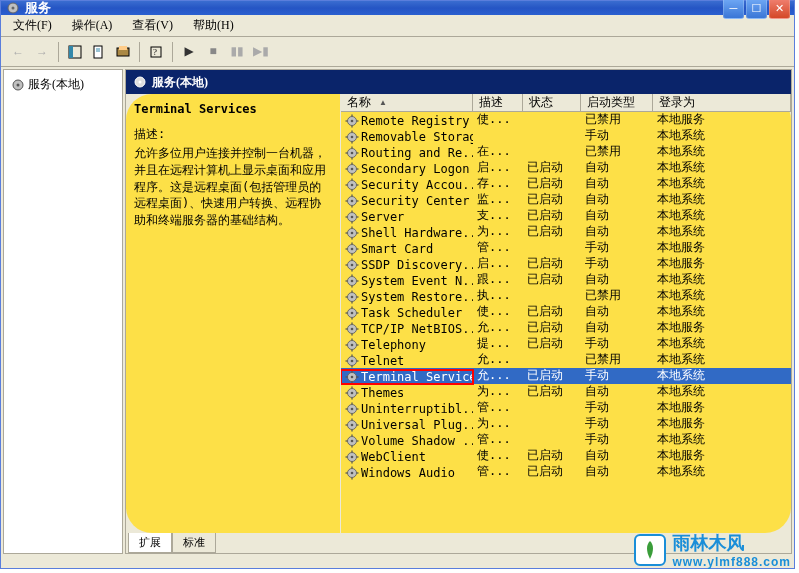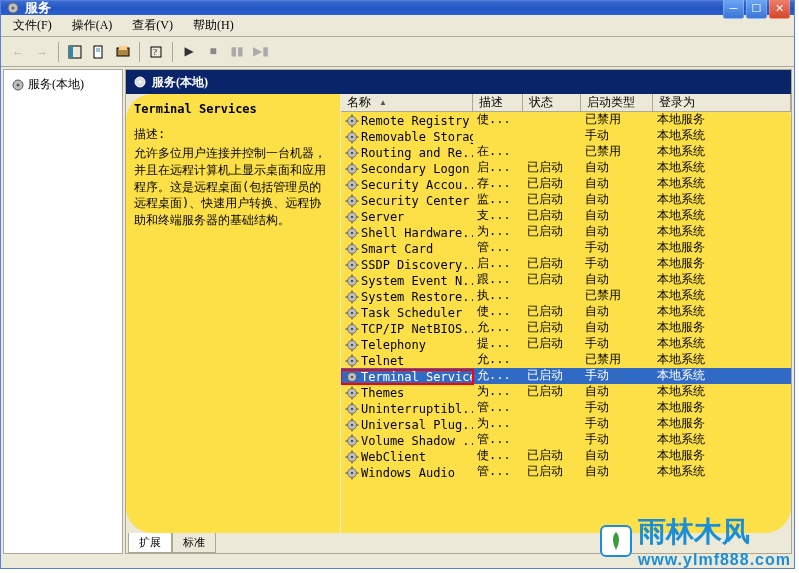--- a/index.html
+++ b/index.html
@@ -39,22 +39,22 @@
 .list-row > div { padding: 0 4px; white-space: nowrap; overflow: hidden; font-family: monospace, "宋体"; font-size: 12px; }
 .list-row.selected { background: #316ac5; color: #fff; }
 .list-row .col-name { display: flex; align-items: center; width: 132px; }
 .list-row.selected .col-name { outline: 2px solid red; outline-offset: -1px; }
 .row-icon { width: 14px; height: 14px; margin-right: 2px; flex-shrink: 0; }
 .tabs { height: 20px; display: flex; align-items: flex-start; padding-left: 2px; background: #ece9d8; }
 .tab { padding: 2px 10px; border: 1px solid #aca899; border-top: none; background: #ece9d8; cursor: pointer; font-size: 11px; }
 .tab.active { background: #fff; }
 .watermark { position: absolute; bottom: 4px; right: 8px; display: flex; align-items: center; gap: 6px; z-index: 10; }
 .watermark-logo { width: 32px; height: 32px; background: #fff; border: 2px solid #1a8ed8; border-radius: 6px; display: flex; align-items: center; justify-content: center; }
-.watermark-main { font-size: 28px; font-weight: bold; color: #1a8ed8; font-family: "Microsoft YaHei", sans-serif; }
-.watermark-sub { font-size: 16px; font-weight: bold; color: #1a8ed8; font-family: Arial; letter-spacing: 1px; }
+.watermark-main { font-size: 18px; font-weight: bold; color: #1a8ed8; font-family: "Microsoft YaHei", sans-serif; }
+.watermark-sub { font-size: 12px; font-weight: bold; color: #1a8ed8; font-family: Arial; letter-spacing: 1px; }
 .sort-arrow { font-size: 8px; color: #555; }
 svg { display: block; }
 </style>
 </head>
 <body>
 
 <div class="window">
 
   <div class="titlebar">
     <span class="titlebar-icon">

